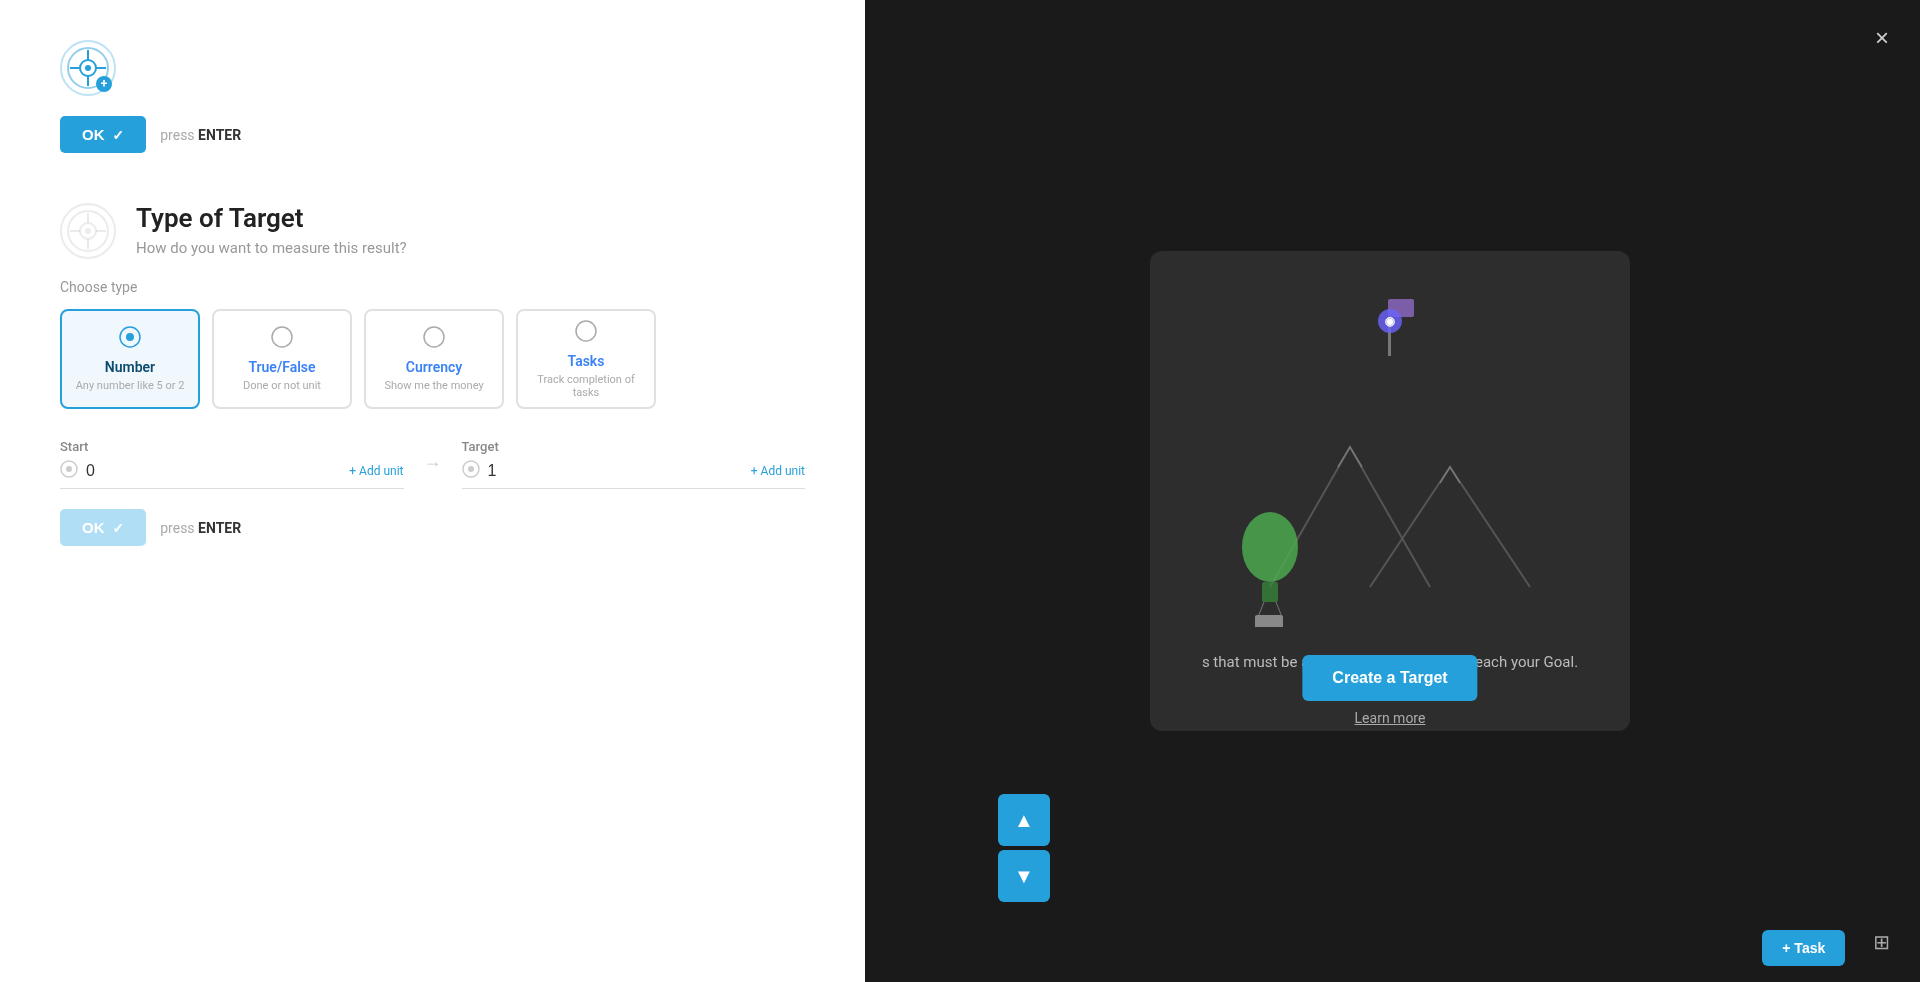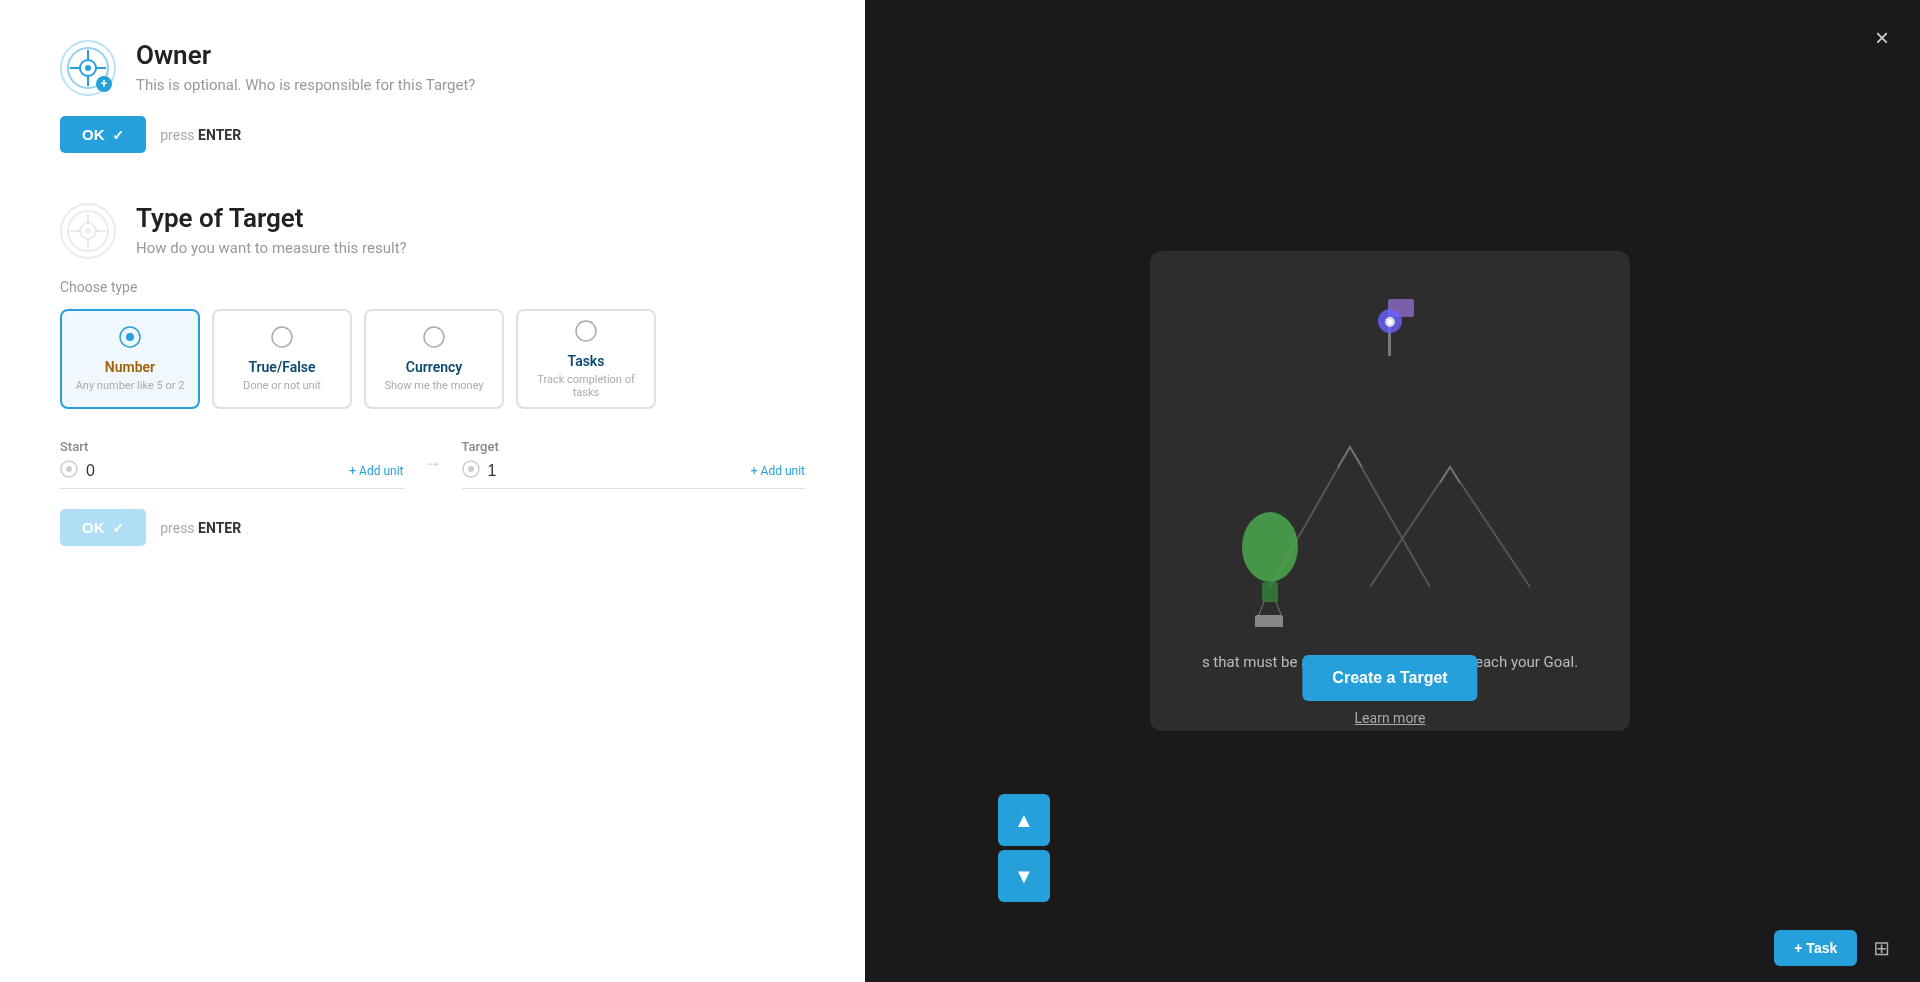--- a/index.html
+++ b/index.html
@@ -277,25 +277,25 @@
       background: #f0f8fd;
     }
 
     .type-card-name {
       font-size: 14px;
       font-weight: 600;
       color: #26a0db;
     }
 
     .type-card.selected .type-card-name {
-      color: #a16207;
+      color: #0c4a6e;
     }
 
     .type-card:not(.selected) .type-card-name {
-      color: #0c4a6e;
+      color: #3b82f6;
     }
 
     .type-card-desc {
       font-size: 11px;
       color: #aaa;
     }
 
     .type-icon {
       font-size: 20px;
       margin-bottom: 2px;
@@ -381,22 +381,22 @@
     }
 
     
     .bottom-bar {
       position: absolute;
       bottom: 0;
       right: 0;
       width: 1060px;
       padding: 16px 30px;
       display: flex;
-      align-items: center;
-      gap: 16px;
+      align-items: flex-start;
+      gap: 28px;
       justify-content: flex-end;
     }
 
     .add-task-btn {
       background: #26a0db;
       color: white;
       border: none;
       border-radius: 6px;
       padding: 10px 20px;
       font-size: 14px;
@@ -486,24 +486,20 @@
           <circle cx="28" cy="28" r="8" fill="none" stroke="#26a0db" stroke-width="2"></circle>
           <line x1="28" y1="10" x2="28" y2="20" stroke="#26a0db" stroke-width="2"></line>
           <line x1="28" y1="36" x2="28" y2="46" stroke="#26a0db" stroke-width="2"></line>
           <line x1="10" y1="28" x2="20" y2="28" stroke="#26a0db" stroke-width="2"></line>
           <line x1="36" y1="28" x2="46" y2="28" stroke="#26a0db" stroke-width="2"></line>
           <circle cx="28" cy="28" r="3" fill="#26a0db"></circle>
 
           <circle cx="44" cy="44" r="8" fill="#26a0db"></circle>
           <text x="44" y="48" text-anchor="middle" fill="white" font-size="12" font-weight="bold">+</text>
         </svg>
-      </div>
-      <div>
-        <div class="section-title">Owner</div>
-        <div class="section-subtitle">This is optional. Who is responsible for this Target?</div>
       </div>
     </div>
 
 
     <div class="ok-row">
       <button class="ok-btn">
         <span>OK</span>
         <span class="ok-btn-checkmark">✓</span>
       </button>
       <span class="press-enter-text">

